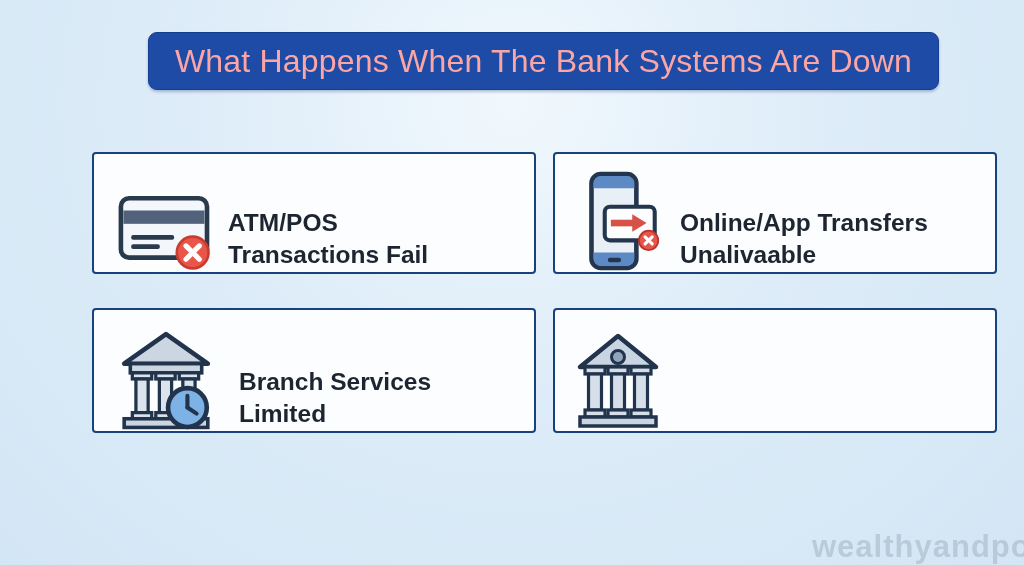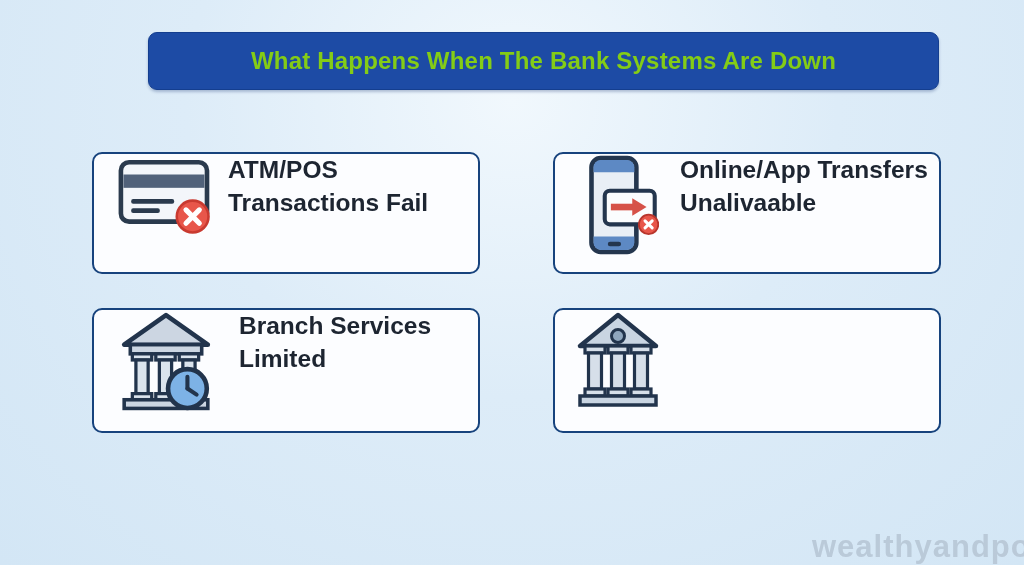--- a/index.html
+++ b/index.html
@@ -12,27 +12,27 @@
     position:relative;width:1024px;height:565px;overflow:hidden;
     background:radial-gradient(ellipse at 50% 18%, #f1f8fd 0%, #ddecf8 45%, #d3e6f5 100%);
   }
   .title-banner{
     position:absolute;left:148px;top:32px;width:789px;height:56px;
     background:#1d4ba5;border:1px solid #143e8f;border-radius:9px;
     display:flex;align-items:center;justify-content:center;
     box-shadow:0 2px 3px rgba(18,48,110,0.28);
   }
   .title-text{
-    color:#84cc16;font-size:24px;font-weight:700;letter-spacing:0.2px;
+    color:#fca5a5;font-size:32px;font-weight:400;letter-spacing:0.2px;
     white-space:nowrap;
   }
   .card{
-    position:absolute;width:388px;
-    background:#fcfdff;border:2.5px solid #17437d;border-radius:10px;
-    display:flex;align-items:flex-start;box-sizing:border-box;
+    position:absolute;width:444px;
+    background:#fcfdff;border:2.5px solid #17437d;border-radius:4px;
+    display:flex;align-items:flex-end;box-sizing:border-box;
     padding-left:16px;
   }
   .card.r1{top:152px;height:122px;}
   .card.r2{top:308px;height:125px;gap:11px;}
   .card.c1{left:92px;}
   .card.c2{left:553px;padding-left:7px;}
   .icon-wrap{
     width:112px;min-width:112px;display:flex;align-items:center;justify-content:center;
   }
   .card-label{

